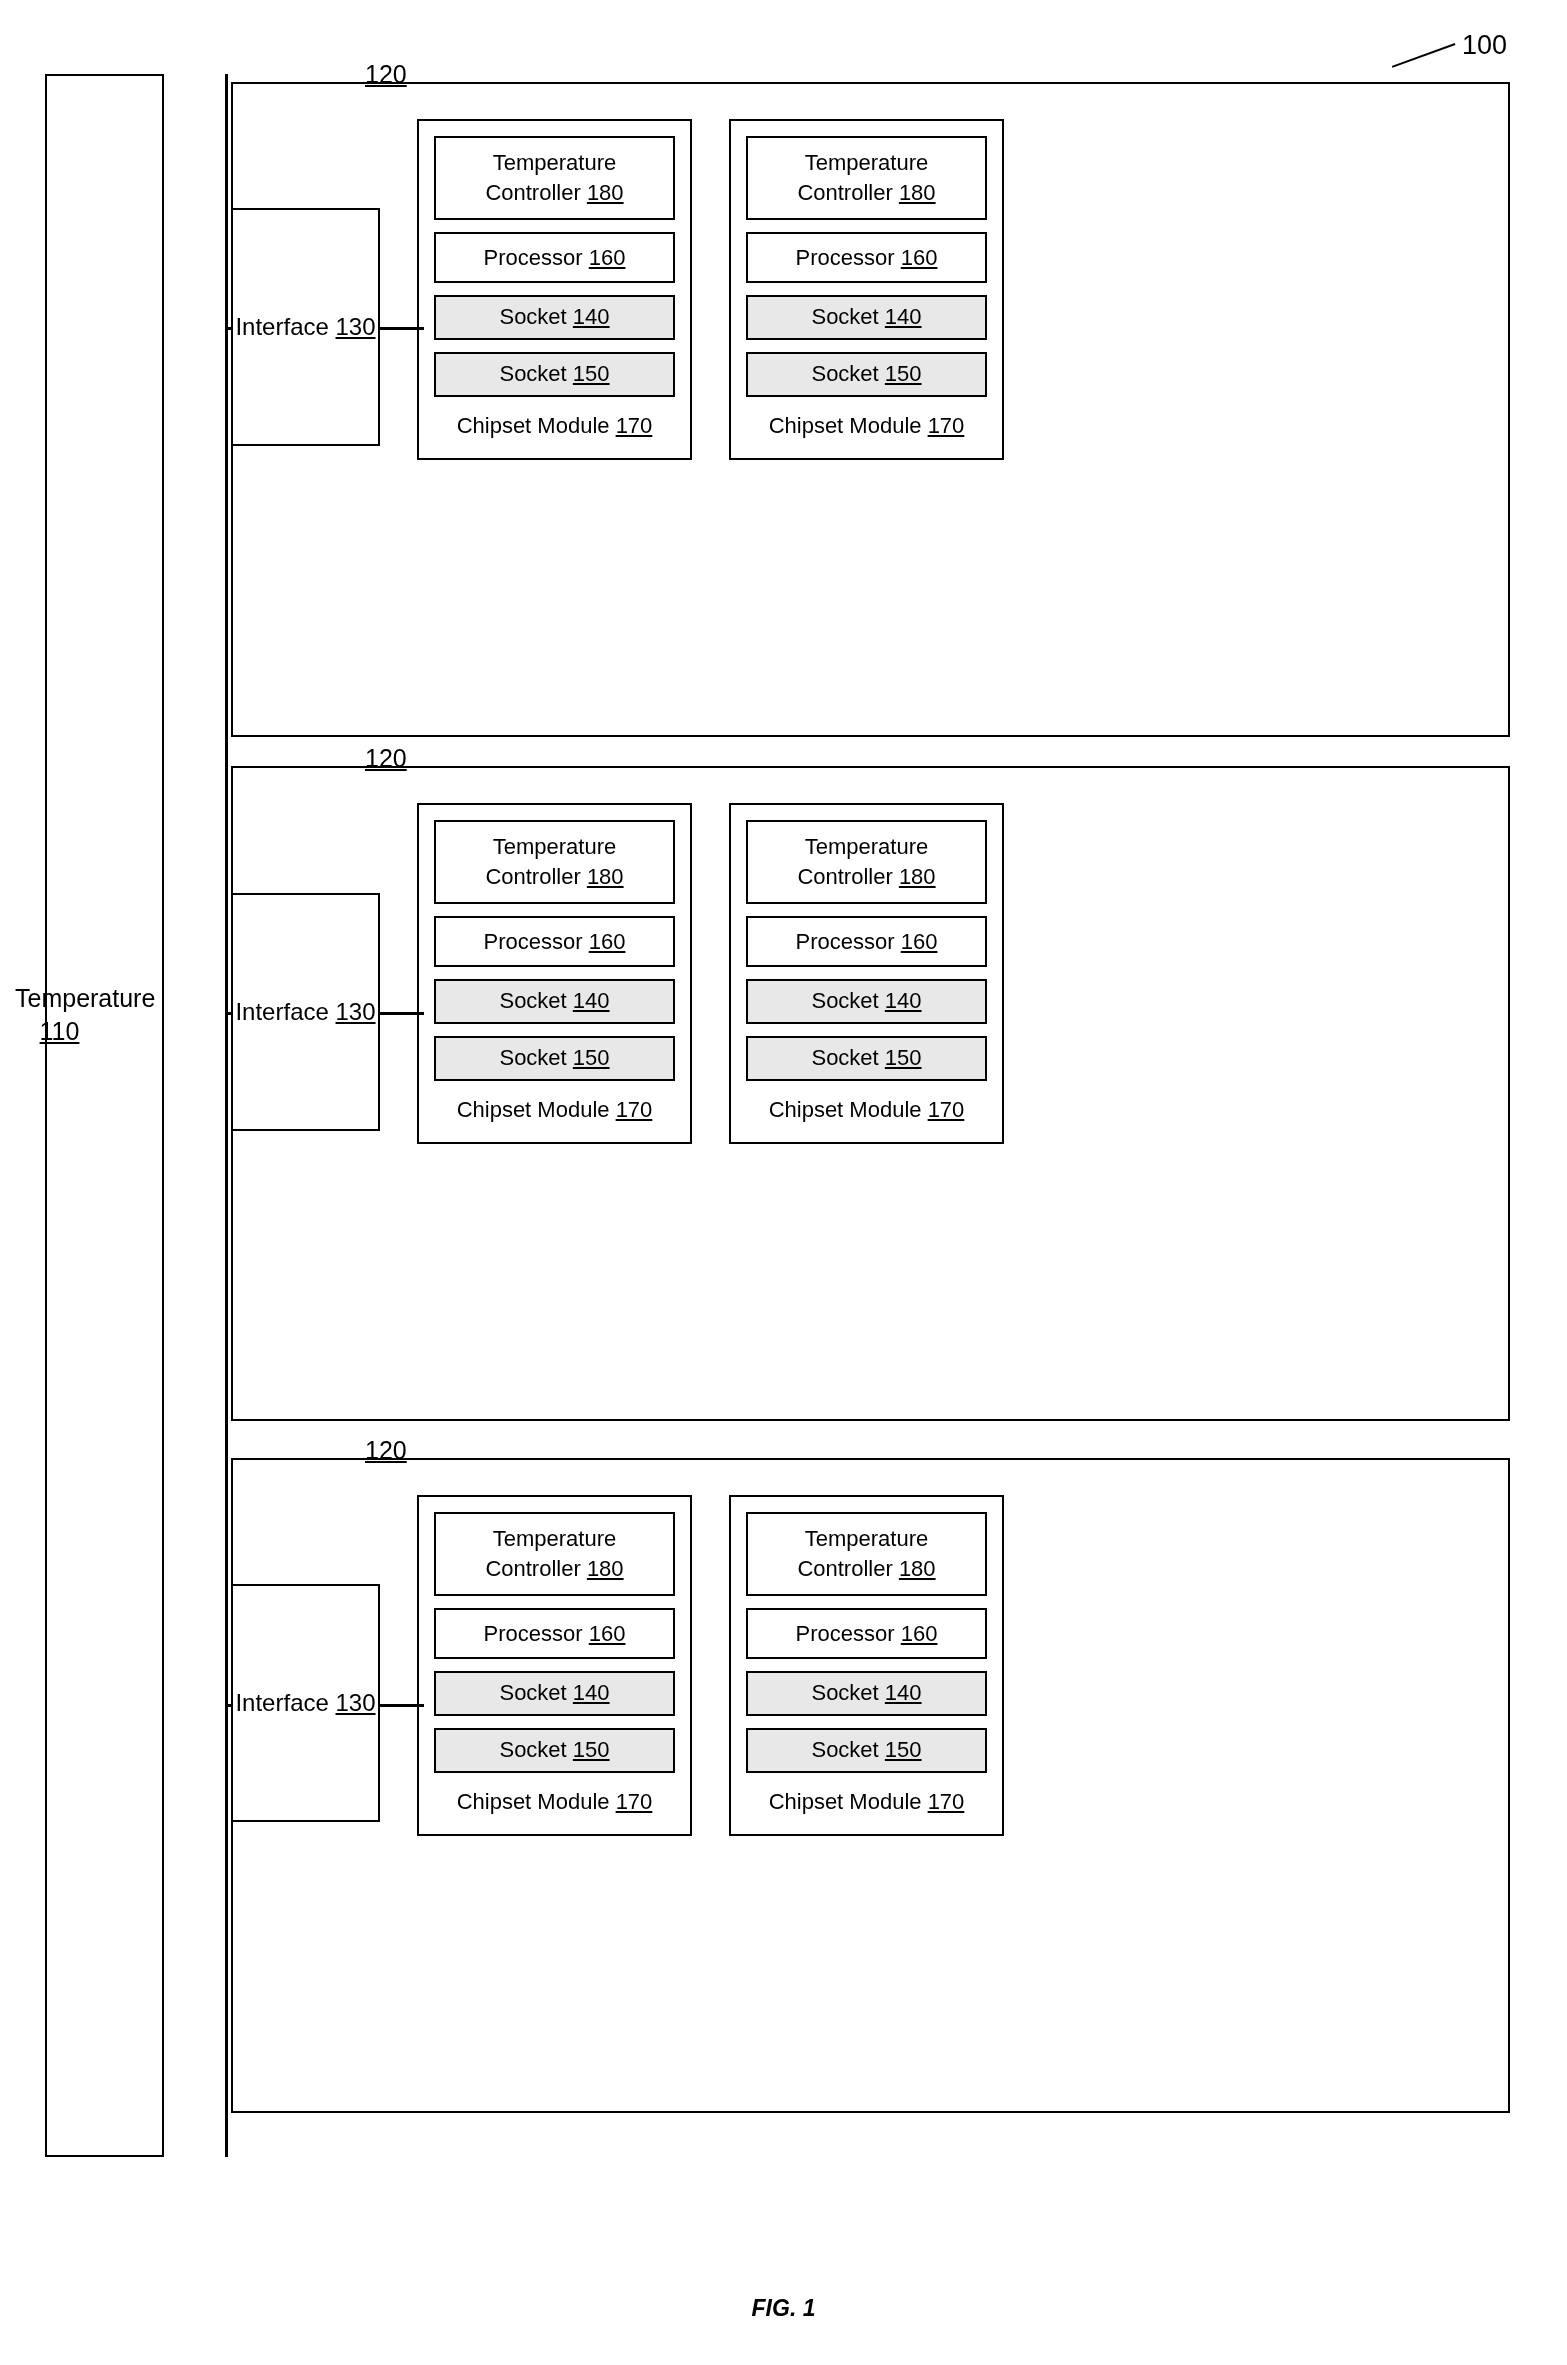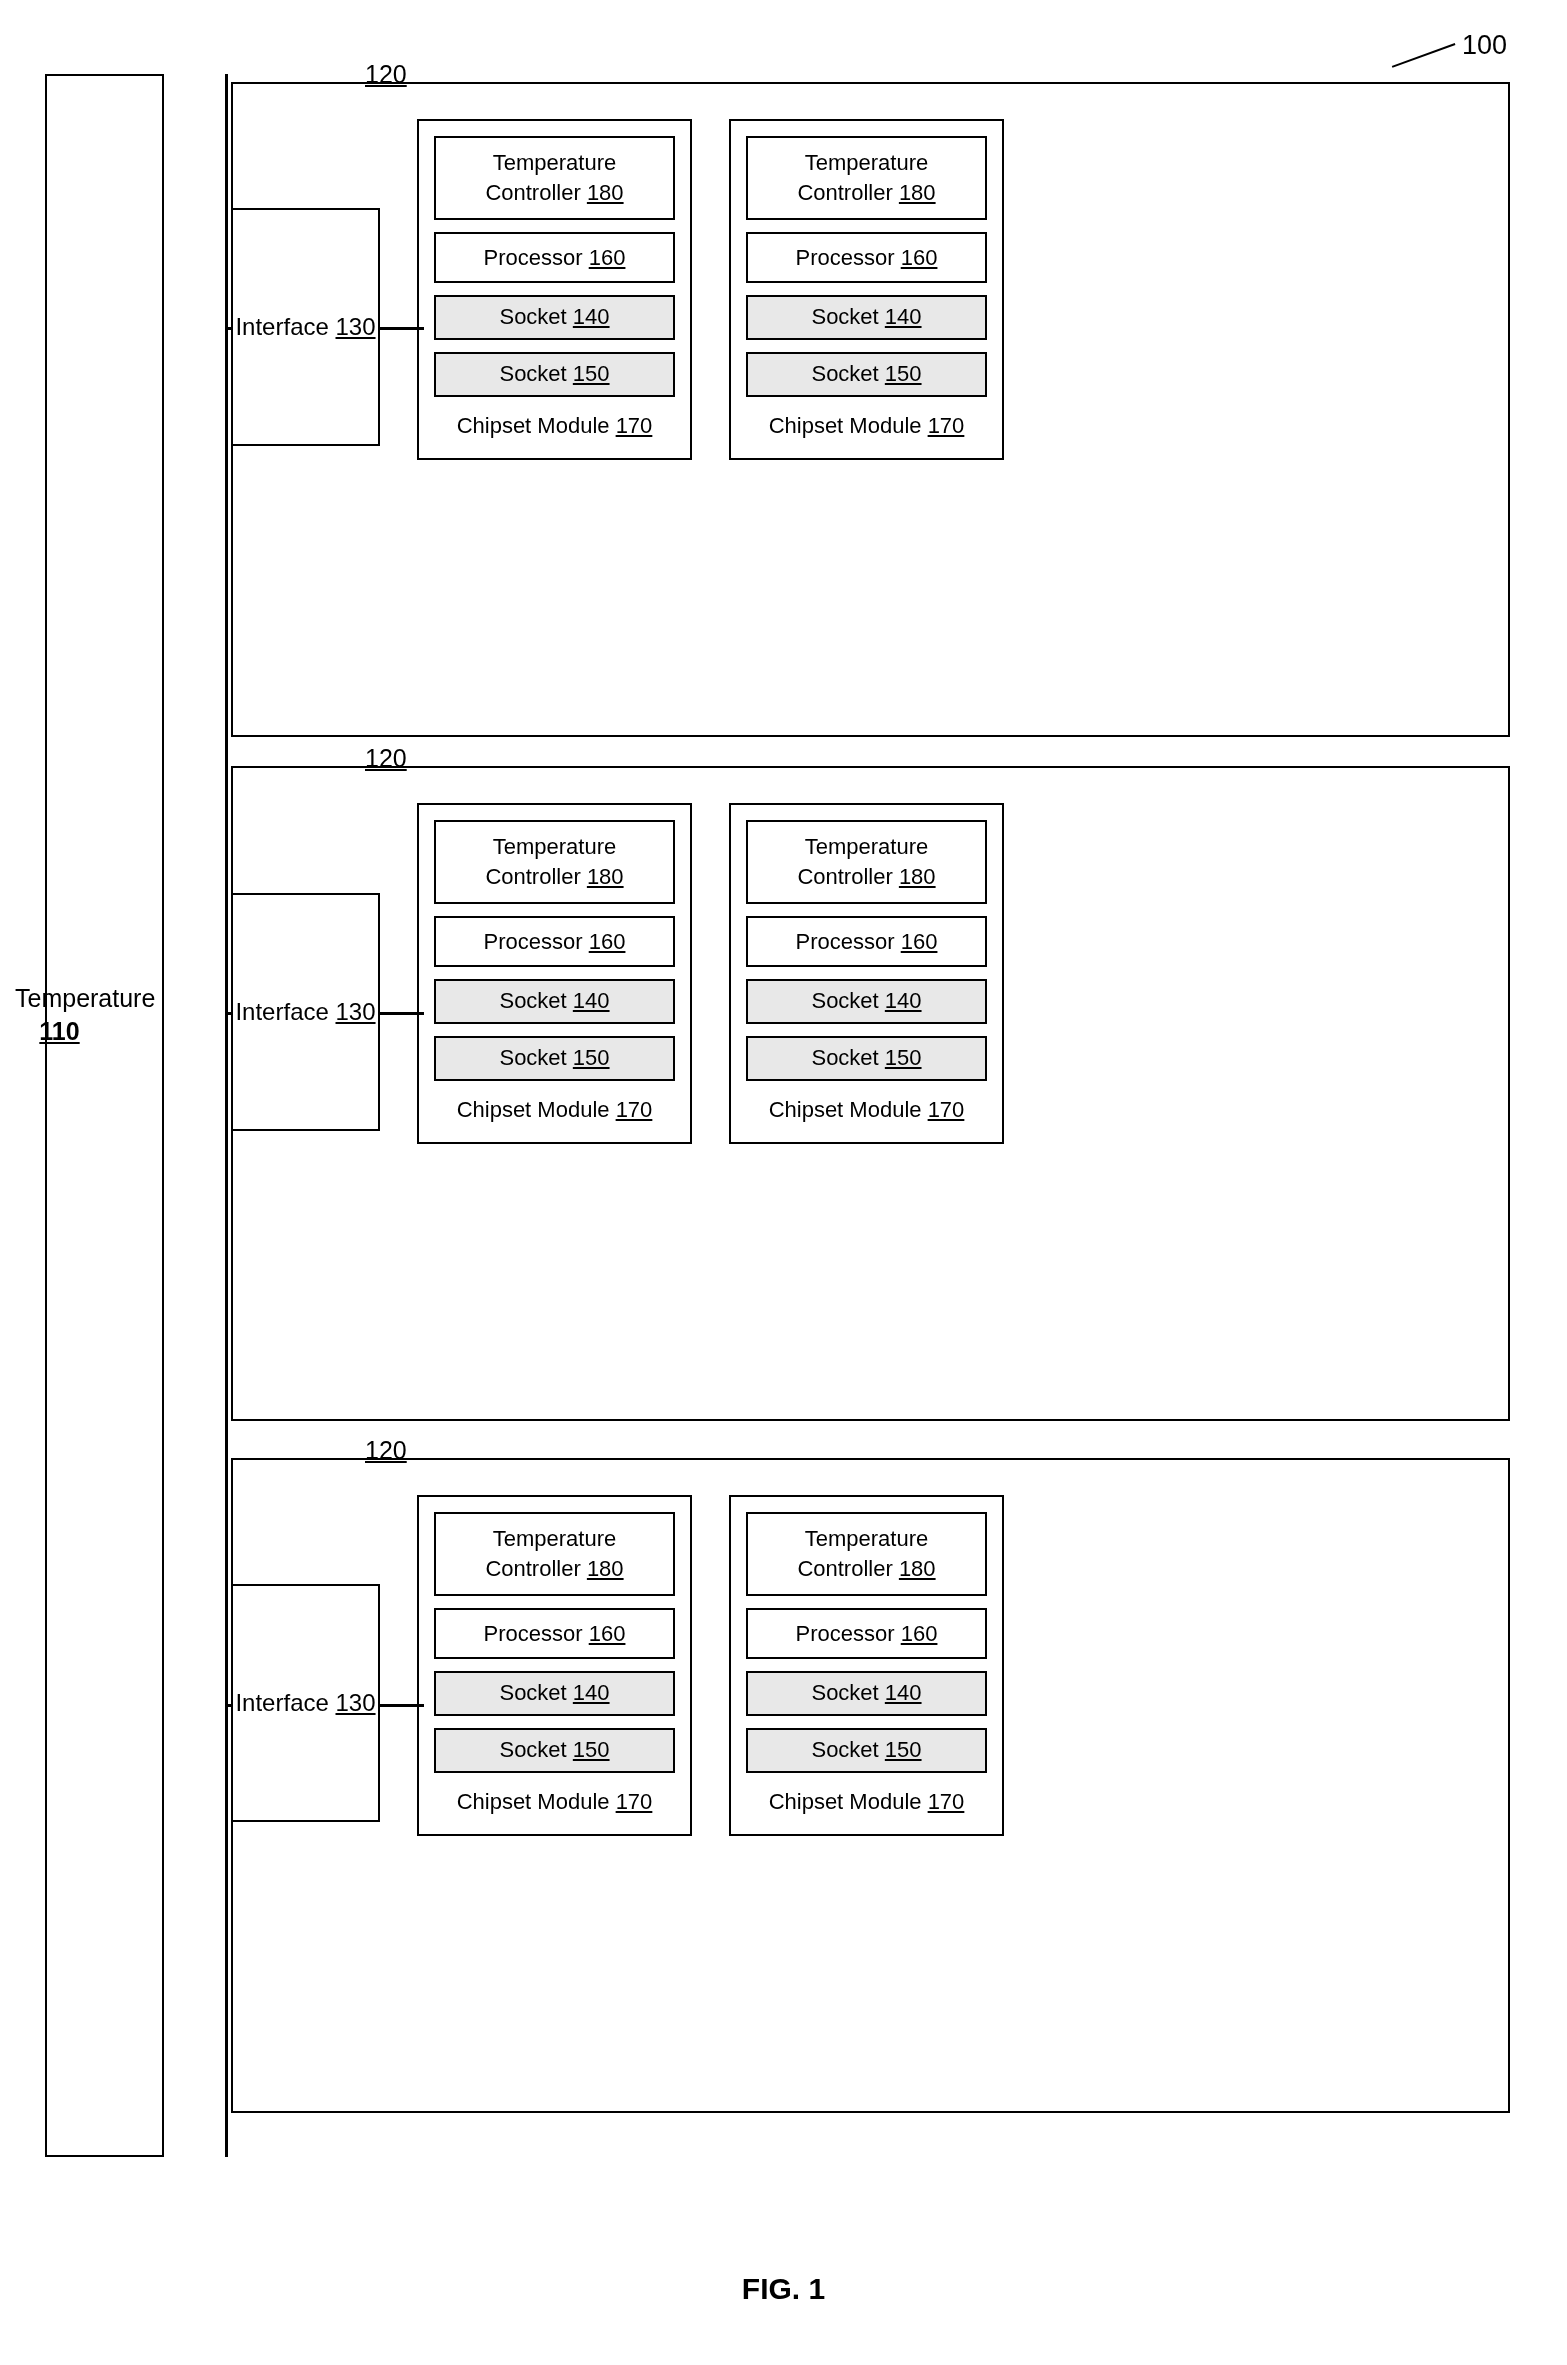--- a/index.html
+++ b/index.html
@@ -49,41 +49,41 @@
       position: absolute;
       left: 15px;
       top: 982px;
       font-size: 25px;
       text-align: center;
       width: 89px;
       line-height: 1.3;
     }
     .controller-num {
       text-decoration: underline;
-      font-weight: bold;
     }
 
     
     .v-line {
       position: absolute;
       left: 225px;
       top: 74px;
       width: 3px;
       background: #000;
       height: 2083px;
     }
 
     
     .fig-caption {
       position: absolute;
-      bottom: 60px;
+      bottom: 44px;
       left: 50%;
       transform: translateX(-50%);
-      font-size: 30px;
+      font-size: 23px;
       font-weight: bold;
+      font-style: italic;
     }
   </style>
 </head>
 <body>
 
 <div class="page">
 
   <div class="ref-100">100</div>
 
   <div class="controller-box"></div>

